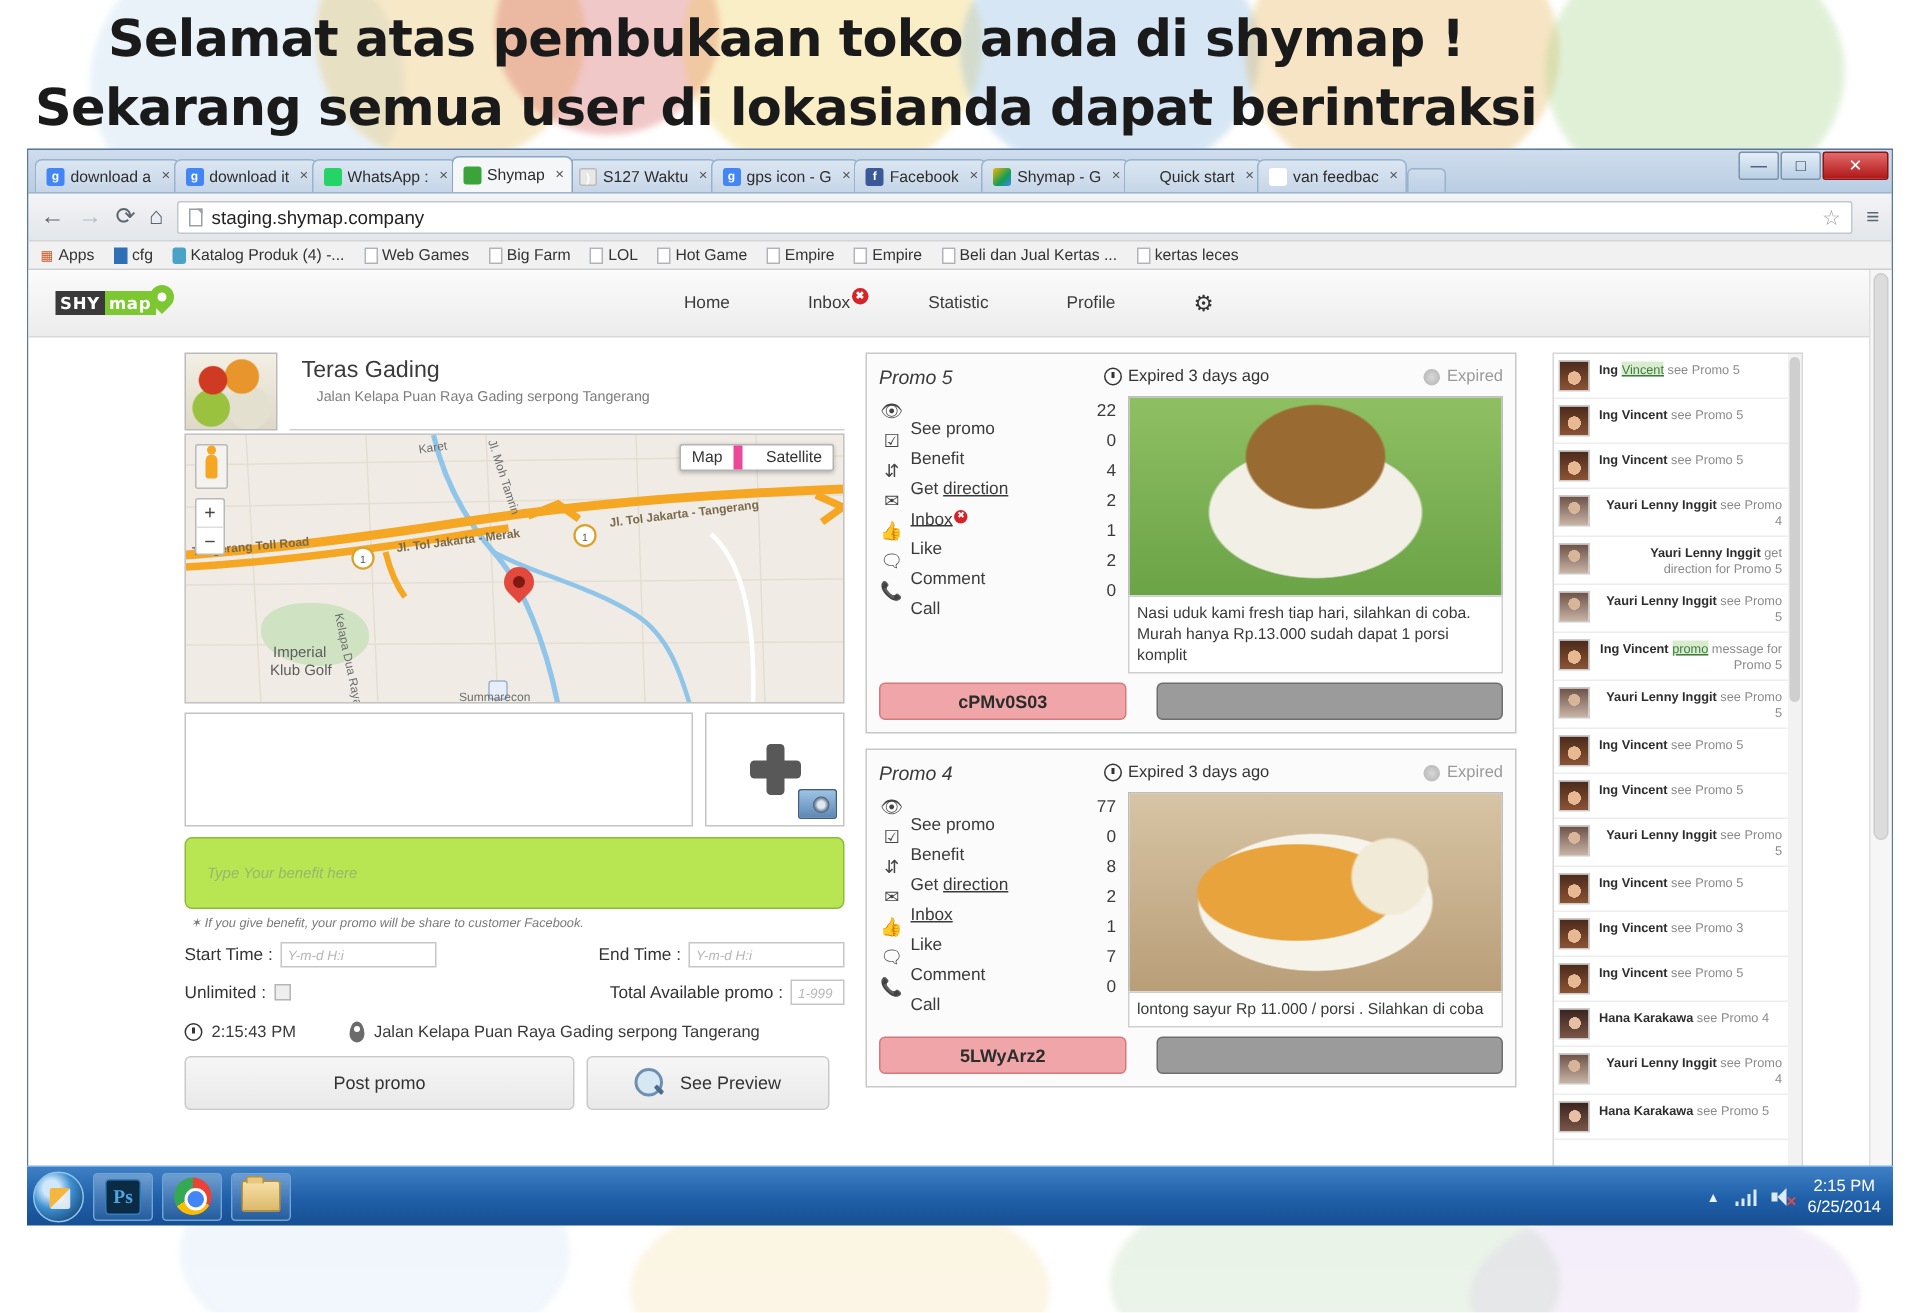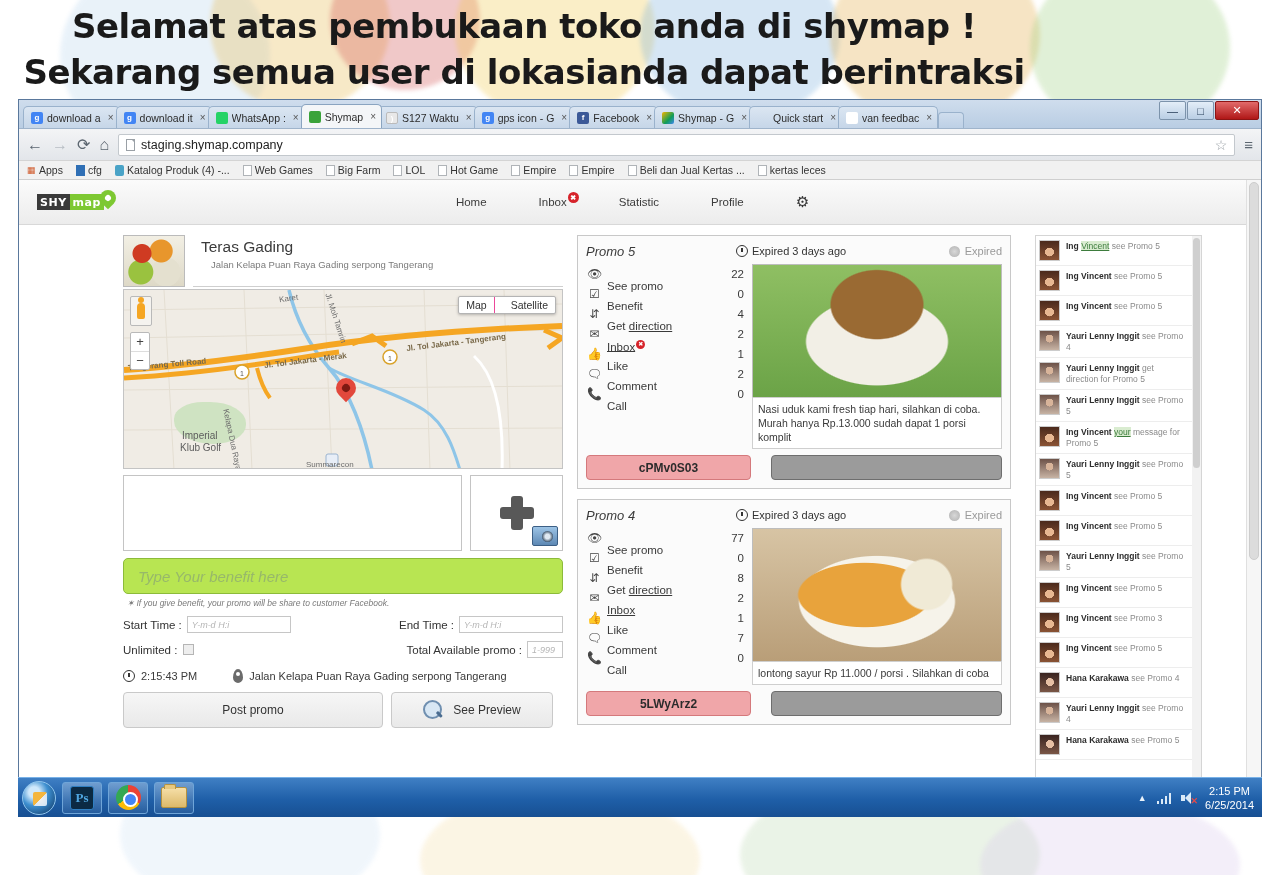--- a/index.html
+++ b/index.html
@@ -337,21 +337,21 @@
   .maptoggle {
     position: absolute; right: 6px; top: 6px;
     display: flex;
     background: #fff;
     border: 1px solid #b4b4b4;
     border-radius: 2px;
     font-size: 10.5px;
     box-shadow: 0 1px 3px rgba(0,0,0,.25);
   }
   .maptoggle span { padding: 2px 7px; color: #333; }
-  .maptoggle span + span { border-left: 1px solid #ec4899; padding-left: 16px; }
+  .maptoggle span + span { border-left: 6px solid #ec4899; padding-left: 16px; }
   .pegman {
     position: absolute; left: 6px; top: 6px;
     width: 22px; height: 30px;
     background: #f5f3ef; border: 1px solid #b9b9b9;
     border-radius: 2px;
     display: flex; align-items: center; justify-content: center;
   }
   .pegman i {
     width: 8px; height: 16px;
     background: #f5a623; border-radius: 4px 4px 2px 2px;
@@ -427,27 +427,27 @@
   }
   .camicon:after {
     content:''; position:absolute; left:9px; top:4px;
     width:11px; height:11px; border-radius:50%;
     background: radial-gradient(#dfe9f2 30%, #41566c 70%);
   }
 
   
   .benefitinput {
     margin-top: 7px;
-    height: 36px;
+    height: 48px;
     background: #b8e552;
     border: 1px solid #8cbb3a;
     border-radius: 5px;
     display: flex; align-items: center;
     padding-left: 14px;
-    font-size: 15px; font-style: italic;
+    font-size: 10px; font-style: italic;
     color: #97b86a;
   }
   .benefitnote {
     font-size: 8.5px; color: #7a7a7a;
     font-style: italic;
     padding: 4px 0 0 4px;
   }
   .formrow {
     display: flex; align-items: center;
     margin-top: 8px;
@@ -643,20 +643,21 @@
     position: absolute; left: 1px; top: 2px;
     width: 7px; height: 230px;
     background: #cfcfcf; border-radius: 4px;
   }
   .feeditem {
     display: flex; gap: 6px;
     padding: 4px 4px 4px 3px;
     border-bottom: 1px solid #ededed;
     align-items: flex-start;
     min-height: 26px;
+    text-align: right;
   }
   .avatar {
     width: 21px; height: 21px;
     flex: 0 0 21px;
     border: 1px solid #ccc;
     background-size: cover;
   }
   .av-vincent {
     background:
       radial-gradient(circle at 50% 58%, #e8b892 0 30%, transparent 31%),
@@ -1182,21 +1183,21 @@
                 <div class="feeditem">
                     <span class="avatar av-yauri"></span>
                     <span class="feedtext"><b>Yauri Lenny Inggit</b><span> get direction for Promo 5</span></span>
                   </div>
                 <div class="feeditem">
                     <span class="avatar av-yauri"></span>
                     <span class="feedtext"><b>Yauri Lenny Inggit</b><span> see Promo 5</span></span>
                   </div>
                 <div class="feeditem">
                     <span class="avatar av-vincent"></span>
-                    <span class="feedtext"><b>Ing Vincent</b> <span class="lk">your</span><span> message for Promo 5</span></span>
+                    <span class="feedtext"><b>Ing Vincent</b> <span class="lk">promo</span><span> message for Promo 5</span></span>
                   </div>
                 <div class="feeditem">
                     <span class="avatar av-yauri"></span>
                     <span class="feedtext"><b>Yauri Lenny Inggit</b><span> see Promo 5</span></span>
                   </div>
                 <div class="feeditem">
                     <span class="avatar av-vincent"></span>
                     <span class="feedtext"><b>Ing Vincent</b><span> see Promo 5</span></span>
                   </div>
                 <div class="feeditem">

